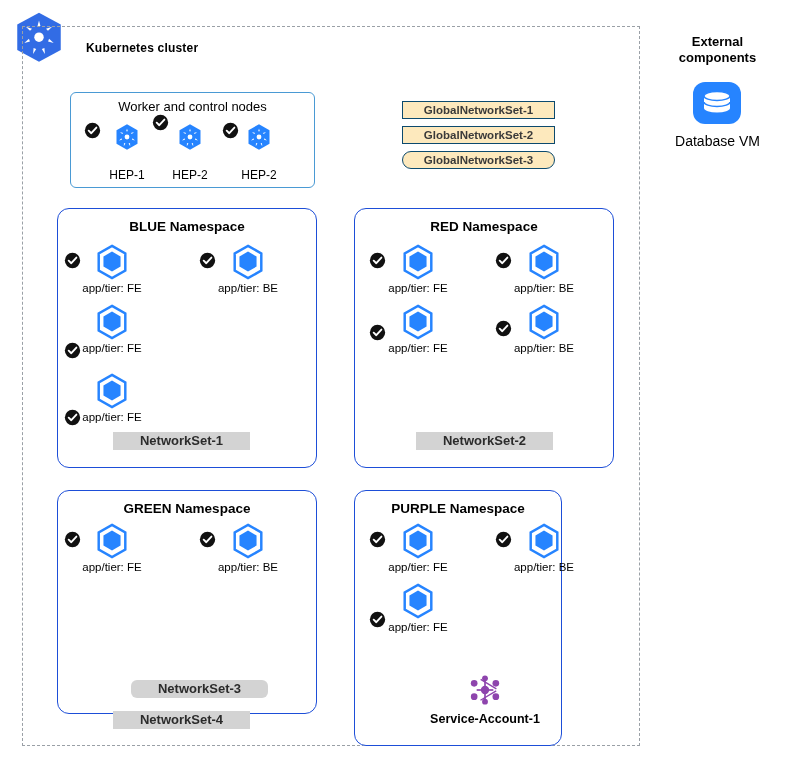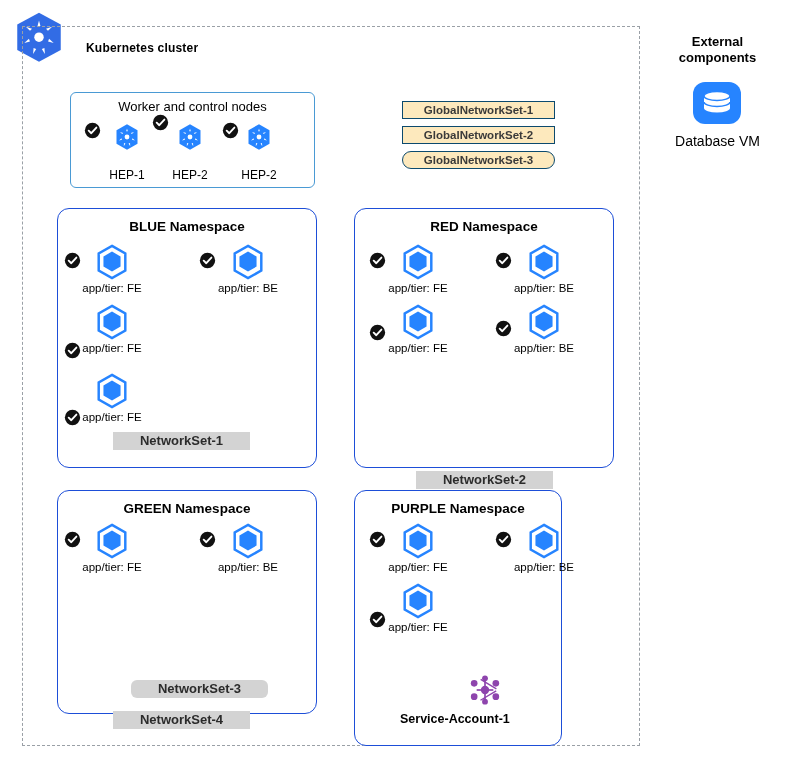--- a/index.html
+++ b/index.html
@@ -164,20 +164,21 @@
     left: 468px;
     top: 675px;
     width: 34px;
     height: 30px;
   }
   #svc-acct-label {
     position: absolute;
     left: 400px;
     top: 712px;
     width: 170px;
+    text-align: center;
     font-size: 12.5px;
     font-weight: bold;
   }
 
   
   #ext-title {
     position: absolute;
     left: 660px;
     top: 34px;
     width: 115px;
@@ -392,21 +393,21 @@
     <polygon points="20,3 34,11 34,29 20,37 6,29 6,11" fill="none" stroke="#2684ff" stroke-width="2.6"></polygon>
     <polygon points="20,9 29,14.2 29,24.8 20,30 11,24.8 11,14.2" fill="#2684ff"></polygon>
   </svg>
   <span class="pod-label">app/tier: BE</span>
 </div>
 <svg class="check" style="left:495px; top:320px;" viewBox="0 0 20 20">
   <circle cx="10" cy="10" r="9" fill="#111111"></circle>
   <path d="M5.5 10.2 L8.6 13.2 L14.6 6.6" stroke="#ffffff" stroke-width="2.2" fill="none" stroke-linecap="round" stroke-linejoin="round"></path>
 </svg>
 
-<div class="netset" style="left:416px; top:432px;margin-top:39px;">NetworkSet-2</div>
+<div class="netset" style="left:416px; top:432px;">NetworkSet-2</div>
 
 <div class="ns-box" id="ns-green">
   <div class="ns-title">GREEN Namespace</div>
 </div>
 
 <div class="pod" style="left:66px; top:522px;">
   <svg class="pod-glyph" width="38" height="38" viewBox="0 0 40 40">
     <polygon points="20,3 34,11 34,29 20,37 6,29 6,11" fill="none" stroke="#2684ff" stroke-width="2.6"></polygon>
     <polygon points="20,9 29,14.2 29,24.8 20,30 11,24.8 11,14.2" fill="#2684ff"></polygon>
   </svg>

